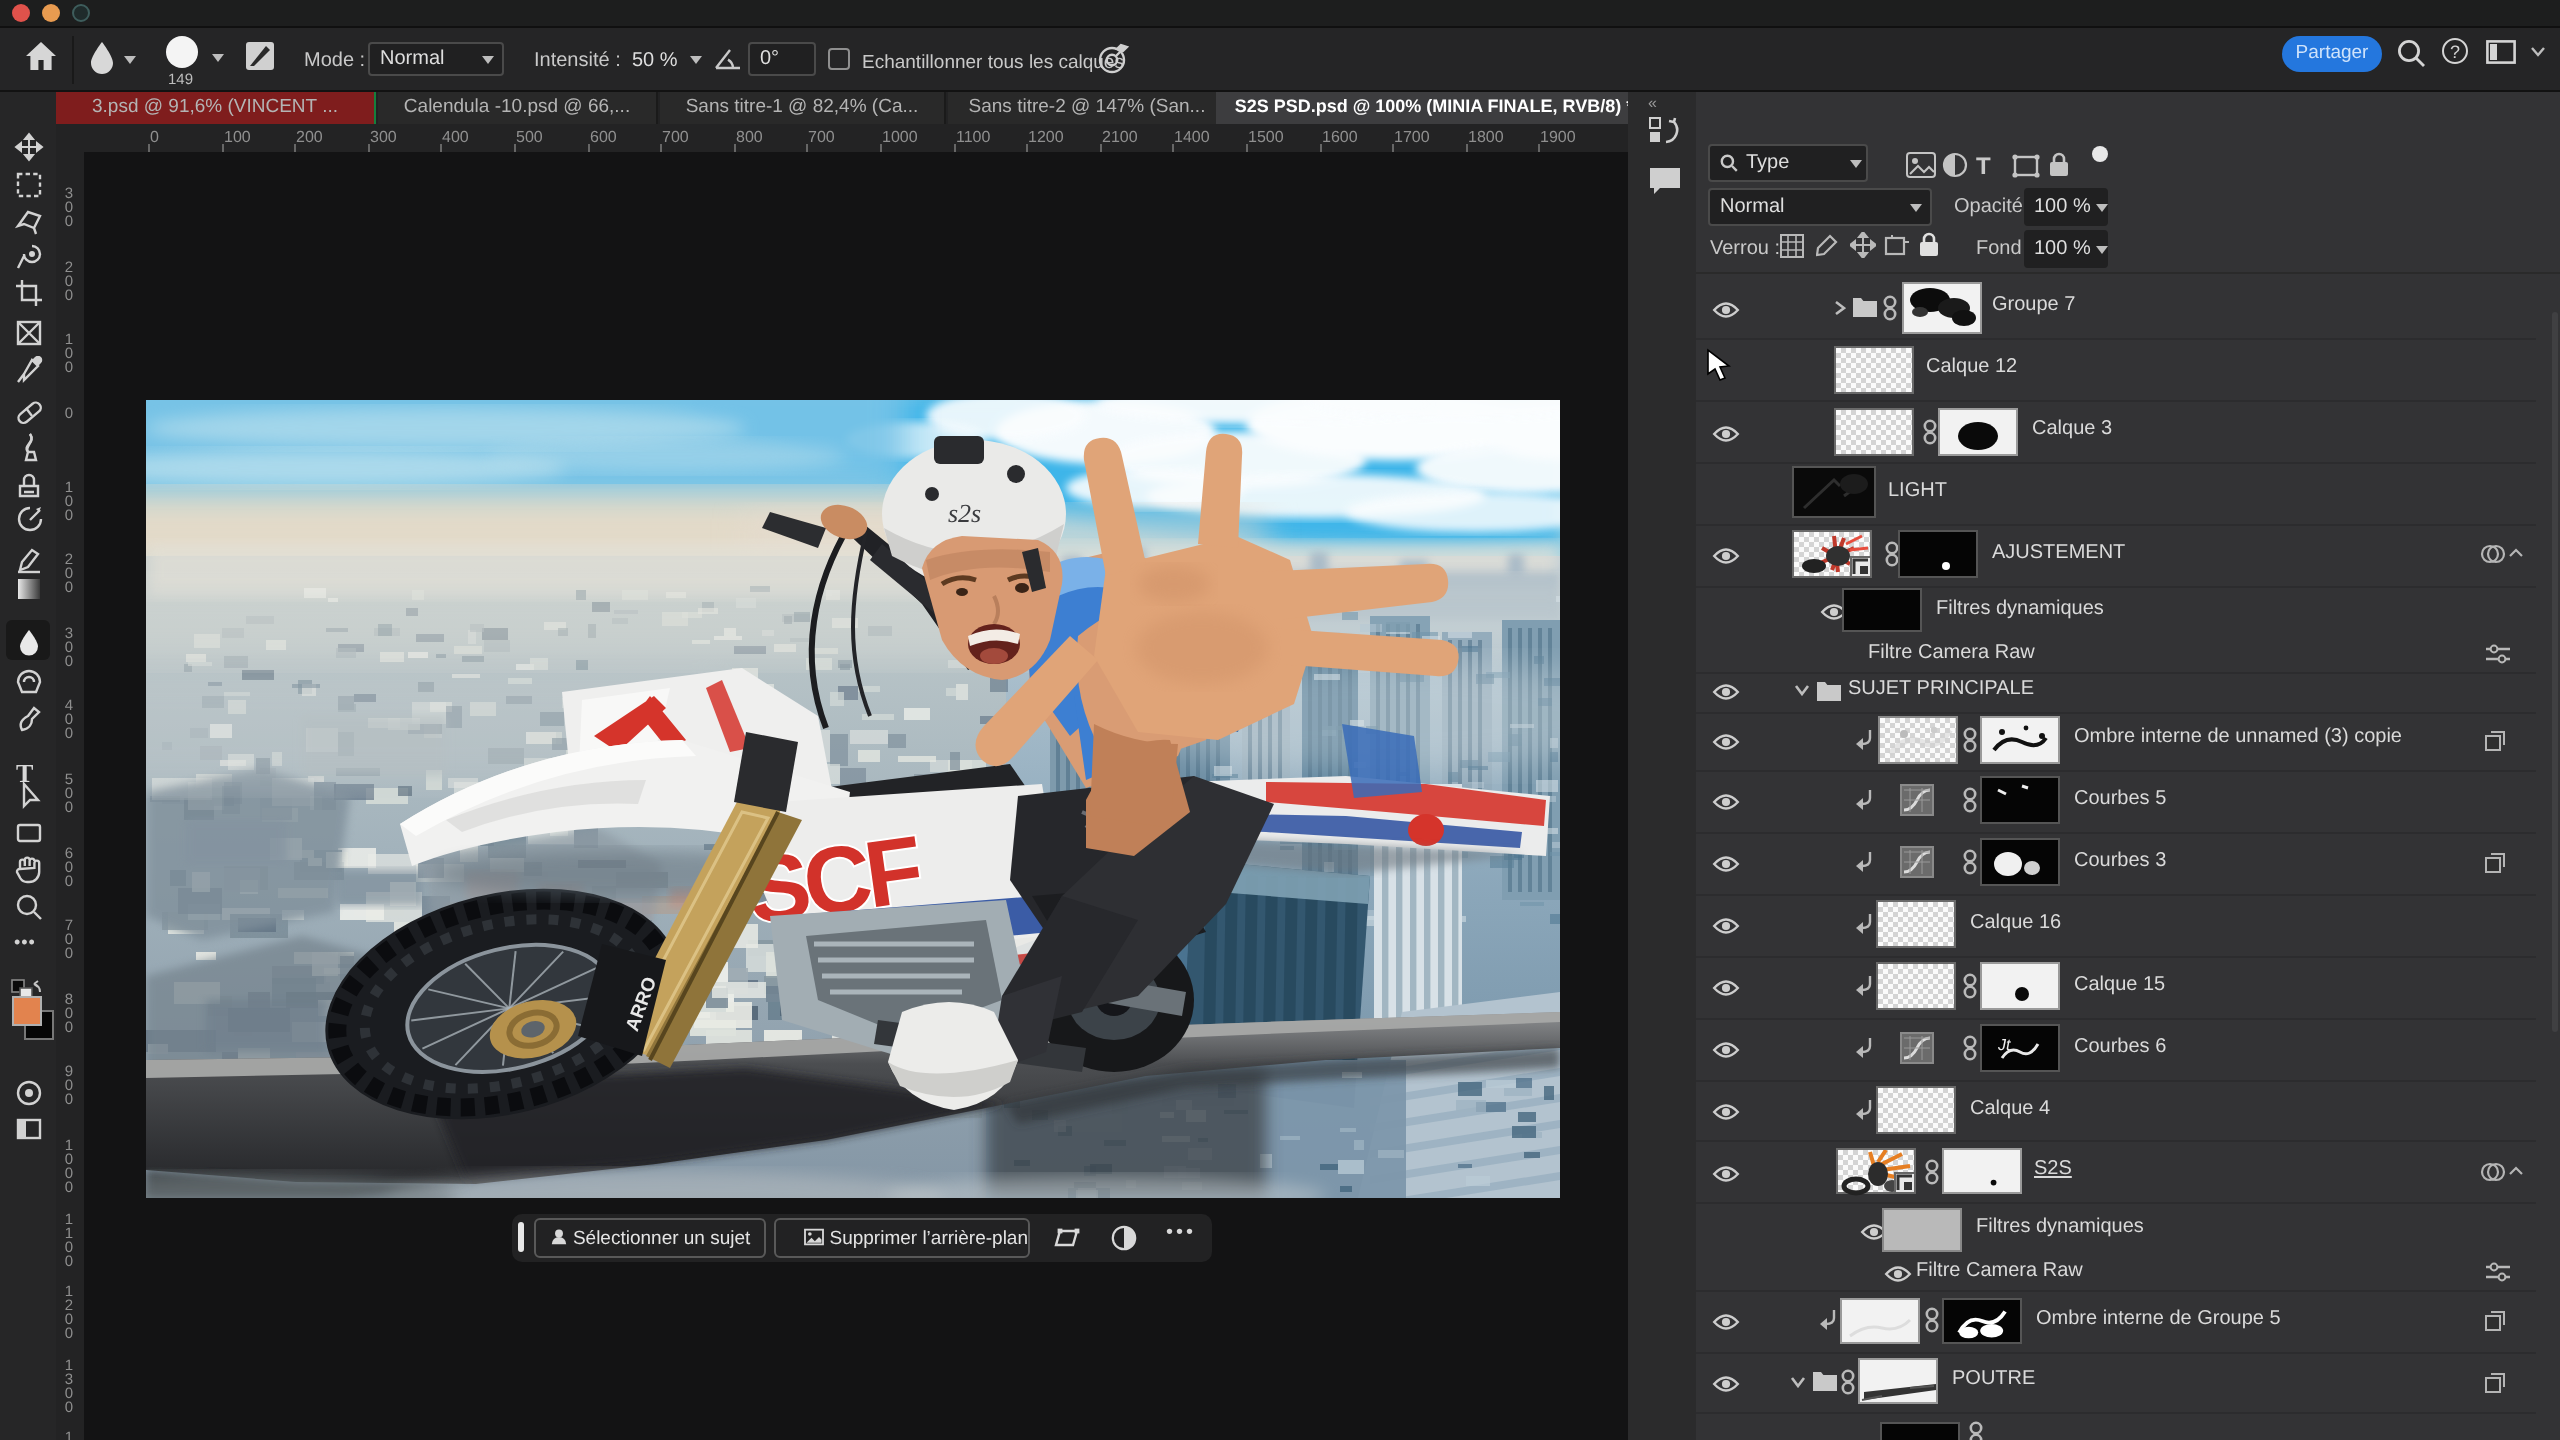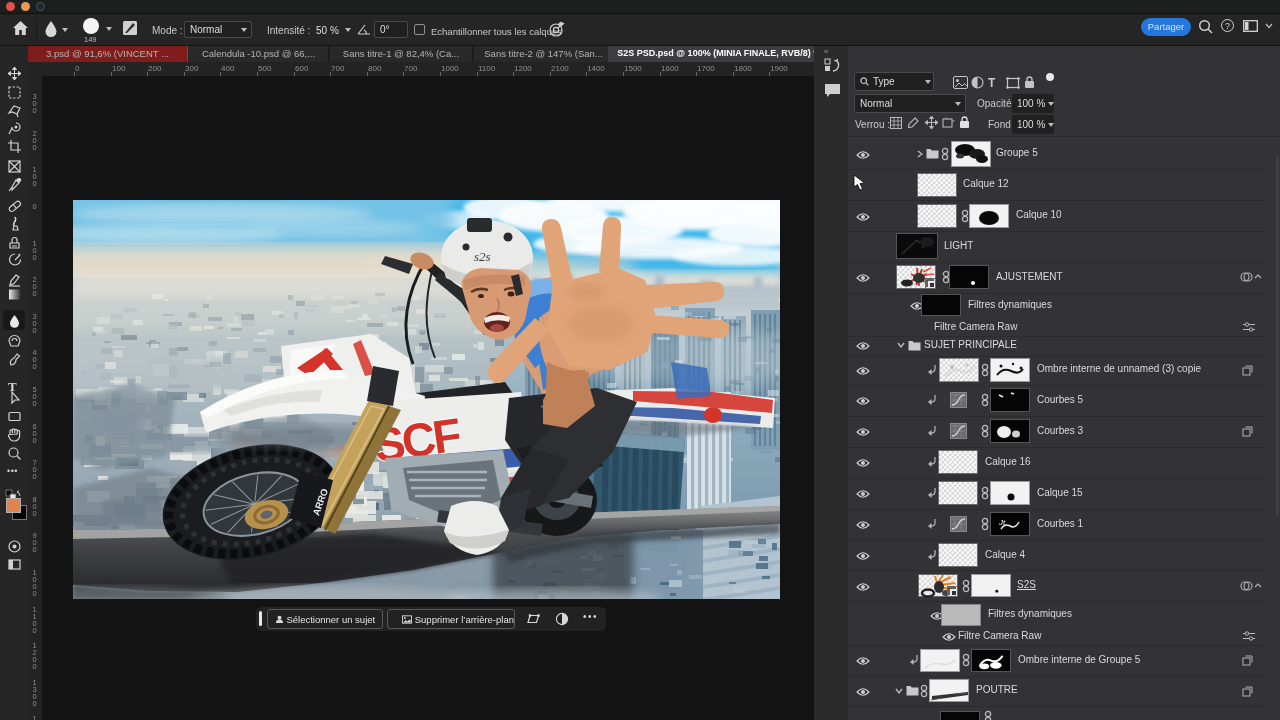--- a/index.html
+++ b/index.html
@@ -1303,21 +1303,21 @@
         <circle cx="4" cy="10" r="2.6" fill="none" stroke="#b9b9b9" stroke-width="1.3"></circle>
       </svg>
 <div class="abs" style="left:103px;top:94.5px;width:40px;height:26px;background:#f2f2f2;border:1px solid #9a9a9a">
         <svg width="40" height="26" viewBox="0 0 40 26" style="position:absolute;left:0;top:0">
           <ellipse cx="13" cy="8" rx="10" ry="6" fill="#0c0c0c"></ellipse>
           <ellipse cx="25" cy="12" rx="8" ry="5" fill="#1a1a1a"></ellipse>
           <ellipse cx="30" cy="17" rx="6" ry="4" fill="#111"></ellipse>
           <ellipse cx="8" cy="14" rx="4" ry="2.5" fill="#333"></ellipse>
         </svg>
       </div>
-<div class="abs" style="left:148px;top:101.3px;color:#dadada;font-size:10px;white-space:nowrap">Groupe 5</div>
+<div class="abs" style="left:148px;top:101.3px;color:#dadada;font-size:10px;white-space:nowrap">Groupe 7</div>
 <div class="abs" style="left:0;top:123px;width:420px;height:1px;background:#2c2c2e"></div>
 <div class="abs chk" style="left:69px;top:126.5px;width:40px;height:24px;border:1px solid #6a6a6a"></div>
 <div class="abs" style="left:115px;top:132.3px;color:#dadada;font-size:10px;white-space:nowrap">Calque 12</div>
 <svg class="abs" style="left:5px;top:127.5px" width="13" height="17" viewBox="0 0 13 17">
         <path d="M1 1 L1 13 L4.5 10.5 L7 16 L9.5 15 L7 9.5 L11.5 9 Z" fill="#fff" stroke="#000" stroke-width="0.8"></path>
       </svg>
 <div class="abs" style="left:0;top:154px;width:420px;height:1px;background:#2c2c2e"></div>
 <svg class="abs" style="left:8px;top:165.5px" width="14" height="10" viewBox="0 0 13 9">
         <path d="M1 4.5 Q6.5 -1.5 12 4.5 Q6.5 10.5 1 4.5 Z" fill="none" stroke="#cdcdcd" stroke-width="1.1"></path>
         <circle cx="6.5" cy="4.5" r="1.9" fill="#cdcdcd"></circle>
@@ -1325,21 +1325,21 @@
 <div class="abs chk" style="left:69px;top:157.5px;width:40px;height:24px;border:1px solid #6a6a6a"></div>
 <svg class="abs" style="left:113px;top:162.5px" width="8" height="14" viewBox="0 0 8 14">
         <circle cx="4" cy="4" r="2.6" fill="none" stroke="#b9b9b9" stroke-width="1.3"></circle>
         <circle cx="4" cy="10" r="2.6" fill="none" stroke="#b9b9b9" stroke-width="1.3"></circle>
       </svg>
 <div class="abs" style="left:121px;top:157.5px;width:40px;height:24px;background:#f2f2f2;border:1px solid #9a9a9a">
         <svg width="40" height="24" viewBox="0 0 40 24" style="position:absolute;left:0;top:0">
           <ellipse cx="19" cy="13" rx="10" ry="7" fill="#0a0a0a"></ellipse>
         </svg>
       </div>
-<div class="abs" style="left:168px;top:163.3px;color:#dadada;font-size:10px;white-space:nowrap">Calque 10</div>
+<div class="abs" style="left:168px;top:163.3px;color:#dadada;font-size:10px;white-space:nowrap">Calque 3</div>
 <div class="abs" style="left:0;top:185px;width:420px;height:1px;background:#2c2c2e"></div>
 <div class="abs" style="left:48px;top:187.0px;width:42px;height:26px;background:#0a0a0a;border:1px solid #555">
         <svg width="42" height="26" viewBox="0 0 42 26" style="position:absolute;left:0;top:0">
           <path d="M5 20 L20 6 l3 3 M25 14 l8 -6" stroke="#2e2e2e" stroke-width="1.5" fill="none"></path>
           <ellipse cx="30" cy="8" rx="7" ry="5" fill="#1c1c1c"></ellipse>
         </svg>
       </div>
 <div class="abs" style="left:96px;top:193.8px;color:#dadada;font-size:10px;white-space:nowrap">LIGHT</div>
 <div class="abs" style="left:0;top:216px;width:420px;height:1px;background:#2c2c2e"></div>
 <svg class="abs" style="left:8px;top:227px" width="14" height="10" viewBox="0 0 13 9">
@@ -1534,21 +1534,21 @@
 <svg class="abs" style="left:133px;top:471px" width="8" height="14" viewBox="0 0 8 14">
         <circle cx="4" cy="4" r="2.6" fill="none" stroke="#b9b9b9" stroke-width="1.3"></circle>
         <circle cx="4" cy="10" r="2.6" fill="none" stroke="#b9b9b9" stroke-width="1.3"></circle>
       </svg>
 <div class="abs" style="left:142px;top:466.0px;width:40px;height:24px;background:#050505;border:1px solid #555">
         <svg width="40" height="24" viewBox="0 0 40 24" style="position:absolute;left:0;top:0">
           <path d="M10 16 q4 -6 9 -3 q5 3 9 -4" stroke="#e8e8e8" stroke-width="1.5" fill="none"></path>
           <text x="8" y="12" font-size="8" fill="#eee" font-style="italic">Jt</text>
         </svg>
       </div>
-<div class="abs" style="left:189px;top:471.8px;color:#dadada;font-size:10px;white-space:nowrap">Courbes 1</div>
+<div class="abs" style="left:189px;top:471.8px;color:#dadada;font-size:10px;white-space:nowrap">Courbes 6</div>
 <div class="abs" style="left:0;top:494px;width:420px;height:1px;background:#2c2c2e"></div>
 <svg class="abs" style="left:8px;top:505px" width="14" height="10" viewBox="0 0 13 9">
         <path d="M1 4.5 Q6.5 -1.5 12 4.5 Q6.5 10.5 1 4.5 Z" fill="none" stroke="#cdcdcd" stroke-width="1.1"></path>
         <circle cx="6.5" cy="4.5" r="1.9" fill="#cdcdcd"></circle>
       </svg>
 <svg class="abs" style="left:80px;top:504px" width="9" height="10" viewBox="0 0 9 10">
         <path d="M7 0 v4 q0 3 -4 3 h-1" fill="none" stroke="#b9b9b9" stroke-width="1.2"></path>
         <path d="M3.5 4 L0 7 l3.5 3 Z" fill="#b9b9b9"></path>
       </svg>
 <div class="abs chk" style="left:90px;top:497.0px;width:40px;height:24px;border:1px solid #6a6a6a"></div>

